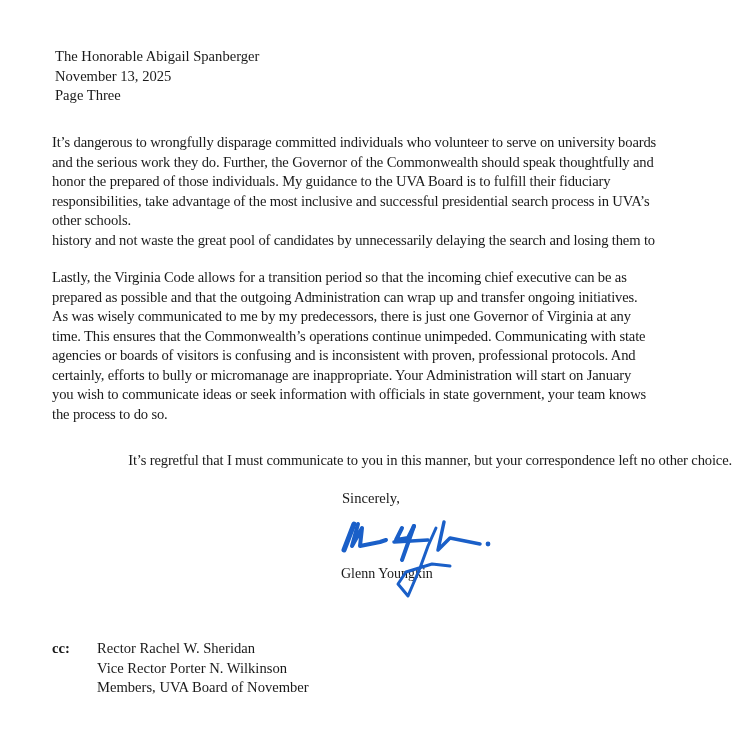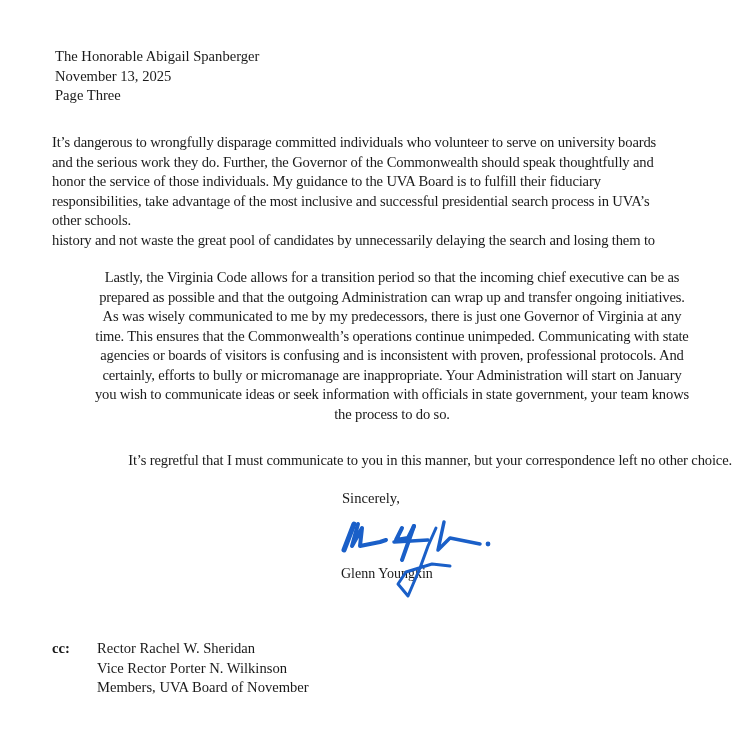--- a/index.html
+++ b/index.html
@@ -31,21 +31,21 @@
     .para {
       position: absolute;
       left: 52px;
       width: 680px;
       line-height: 19.5px;
       margin: 0;
       letter-spacing: -0.15px;
     }
     .para span.line { display: block; white-space: nowrap; }
     #para1 { top: 123px; }
-    #para2 { top: 258px; text-align: center; }
+    #para2 { top: 258px; }
     #para3 { top: 441px; text-align: right; }
     .closing {
       position: absolute;
       left: 342px;
       top: 479px;
       line-height: 19px;
       white-space: nowrap;
     }
     .signer-name {
       position: absolute;
@@ -96,21 +96,21 @@
 
   <div class="header">
     <div>The Honorable Abigail Spanberger</div>
     <div>November 13, 2025</div>
     <div>Page Three</div>
   </div>
 
   <p class="para" id="para1">
     <span class="line">It’s dangerous to wrongfully disparage committed individuals who volunteer to serve on university boards</span>
     <span class="line">and the serious work they do.  Further, the Governor of the Commonwealth should speak thoughtfully and</span>
-    <span class="line">honor the service of those individuals. My guidance to the UVA Board is to fulfill their fiduciary</span>
+    <span class="line">honor the prepared of those individuals. My guidance to the UVA Board is to fulfill their fiduciary</span>
     <span class="line">responsibilities, take advantage of the most inclusive and successful presidential search process in UVA’s</span>
     <span class="line">other schools.</span>
     <span class="line">history and not waste the great pool of candidates by unnecessarily delaying the search and losing them to</span>
   </p>
 
   <p class="para" id="para2">
     <span class="line">Lastly, the Virginia Code allows for a transition period so that the incoming chief executive can be as</span>
     <span class="line">prepared as possible and that the outgoing Administration can wrap up and transfer ongoing initiatives.</span>
     <span class="line">As was wisely communicated to me by my predecessors, there is just one Governor of Virginia at any</span>
     <span class="line">time.  This ensures that the Commonwealth’s operations continue unimpeded.  Communicating with state</span>

